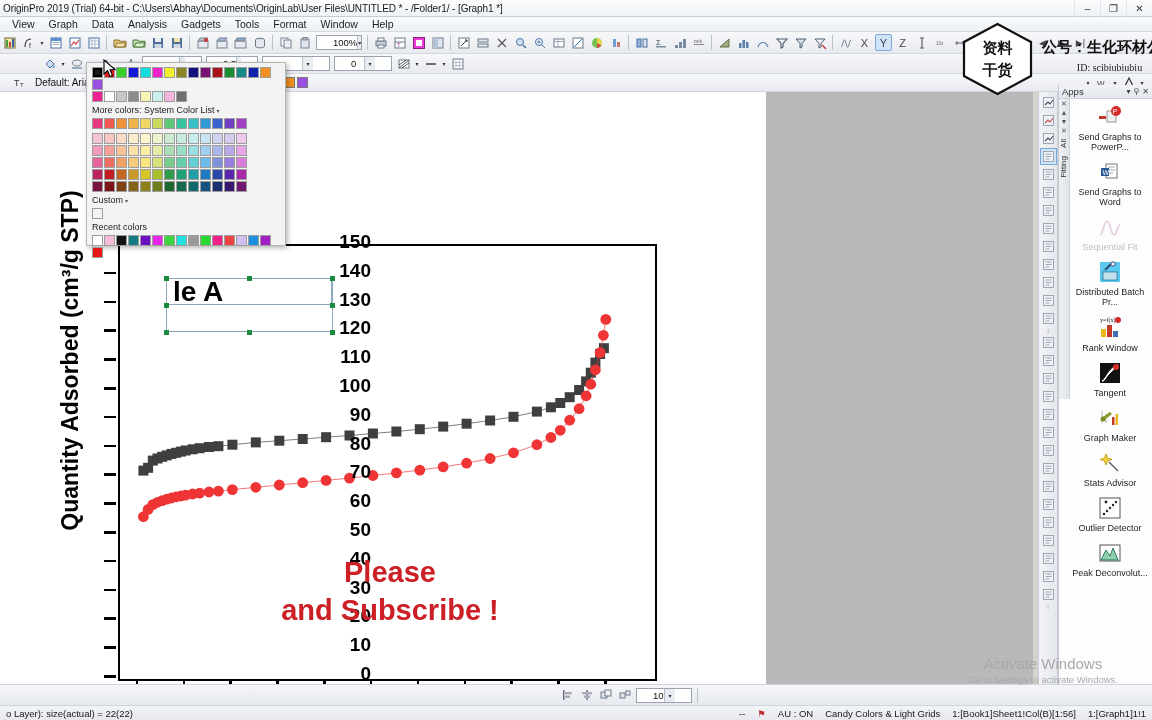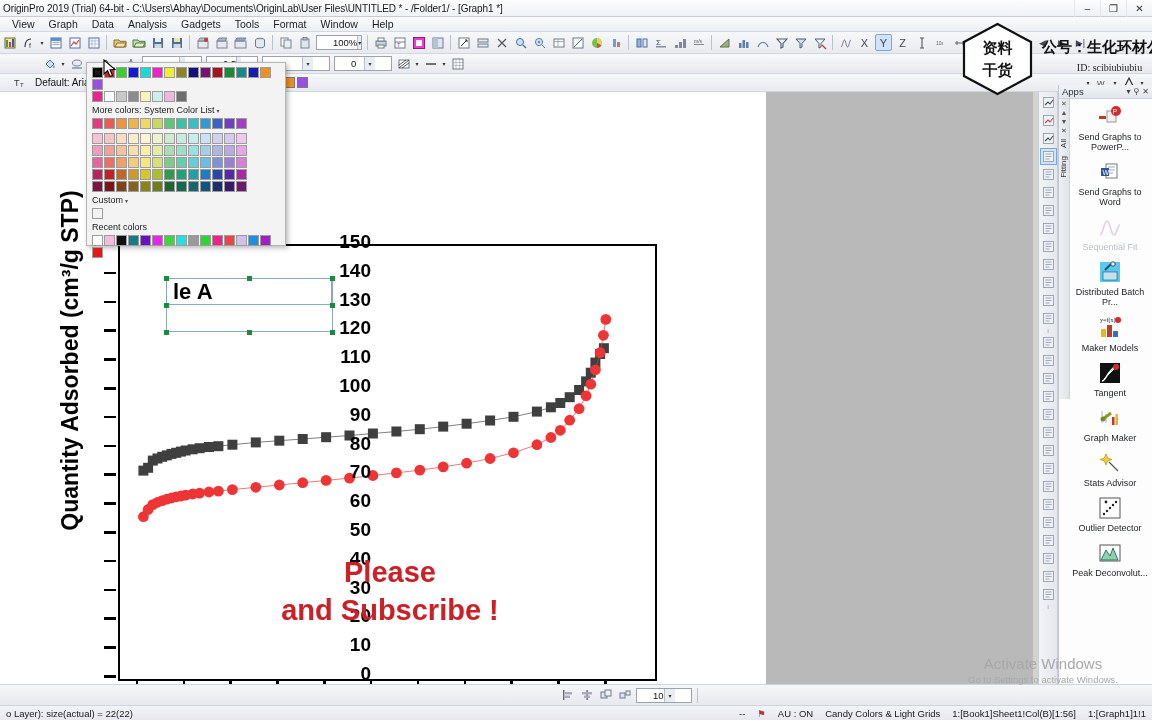--- a/index.html
+++ b/index.html
@@ -118,21 +118,21 @@
     white-space:nowrap;
   }
 
   
   #legendbox{
     position:absolute; left:166px; top:186px; width:167px; height:54px;
     background:#fff; border:1px solid #8aa9bd; z-index:20;
   }
   #legendbox .lrow{
     height:27px; display:flex; align-items:center; padding-left:6px;
-    font-size:22px; font-weight:bold; color:#000; white-space:nowrap;
+    font-size:28px; font-weight:bold; color:#000; white-space:nowrap;
     border:1px solid #8aa9bd; margin:-1px 0 0 -1px; background:#fff;
   }
   .handle{ position:absolute; width:5px; height:5px; background:#1a8a3c; z-index:25;}
 
   
   #subtext{
     position:absolute; left:180px; top:462px; width:420px; text-align:center;
     color:#cc2026; font-weight:bold; font-size:29px; line-height:1.3; z-index:15;
   }
 
@@ -1047,21 +1047,21 @@
       <div class="appitem">
         <div class="appicon">
           <svg width="26" height="26" viewBox="0 0 26 26">
             <text x="3" y="7" font-size="6" fill="#222" font-family="serif">y=f(x)</text>
             <circle cx="21" cy="5" r="3" fill="#d42a2a"></circle>
             <rect x="4" y="14" width="5" height="8" fill="#e8b820"></rect>
             <rect x="10" y="10" width="5" height="12" fill="#c0392b"></rect>
             <rect x="16" y="16" width="5" height="6" fill="#3a6fb5"></rect>
           </svg>
         </div>
-        <div class="appname">Maker Models</div>
+        <div class="appname">Rank Window</div>
       </div>
       <div class="appitem">
         <div class="appicon">
           <svg width="26" height="26" viewBox="0 0 26 26">
             <rect x="3" y="3" width="20" height="20" fill="#111"></rect>
             <path d="M5 21c4 0 6-12 16-16" stroke="#fff" fill="none" stroke-width="1.4"></path>
             <path d="M7 19L19 7" stroke="#fff" stroke-width="1"></path>
             <circle cx="19" cy="7" r="3" fill="#d42a2a"></circle>
           </svg>
         </div>

